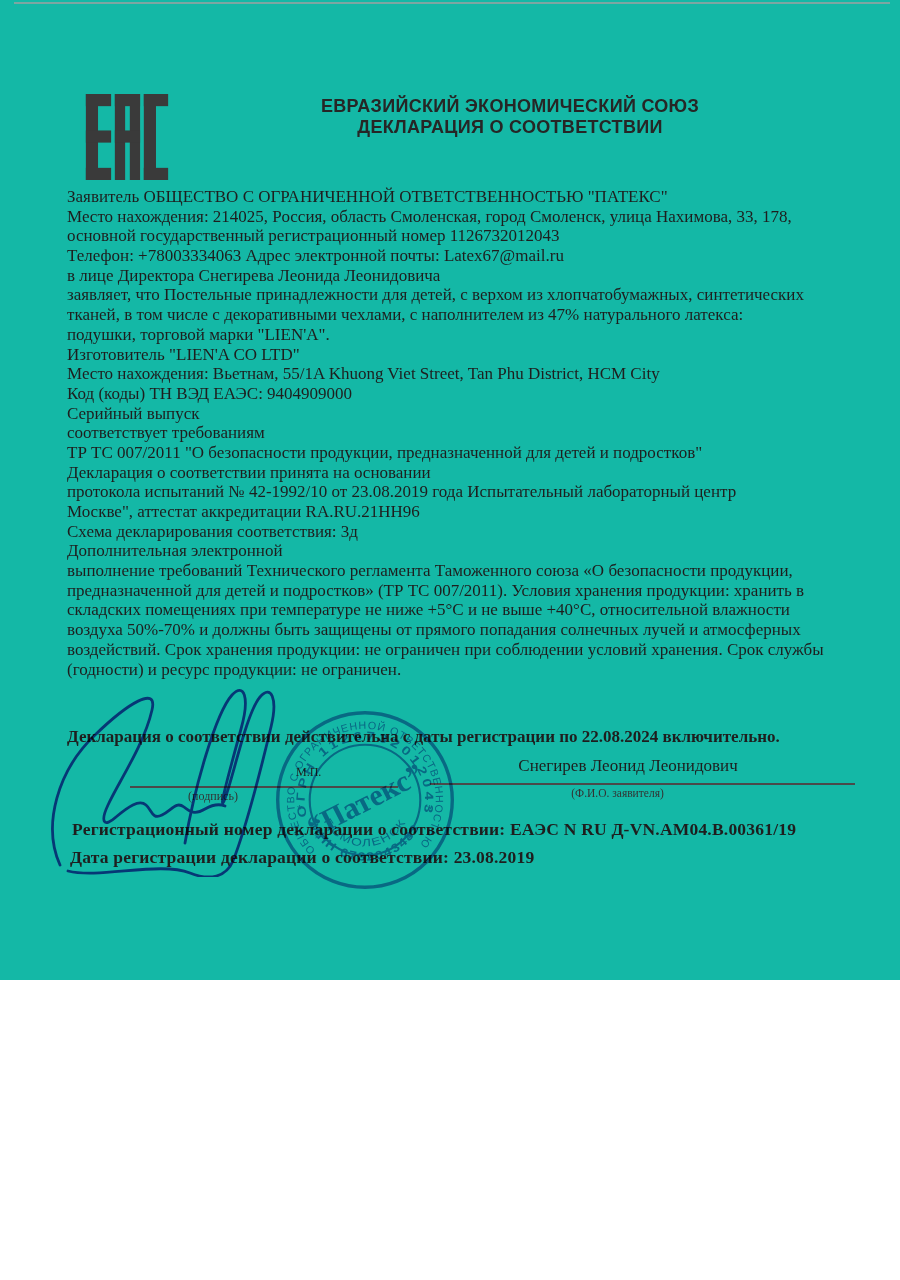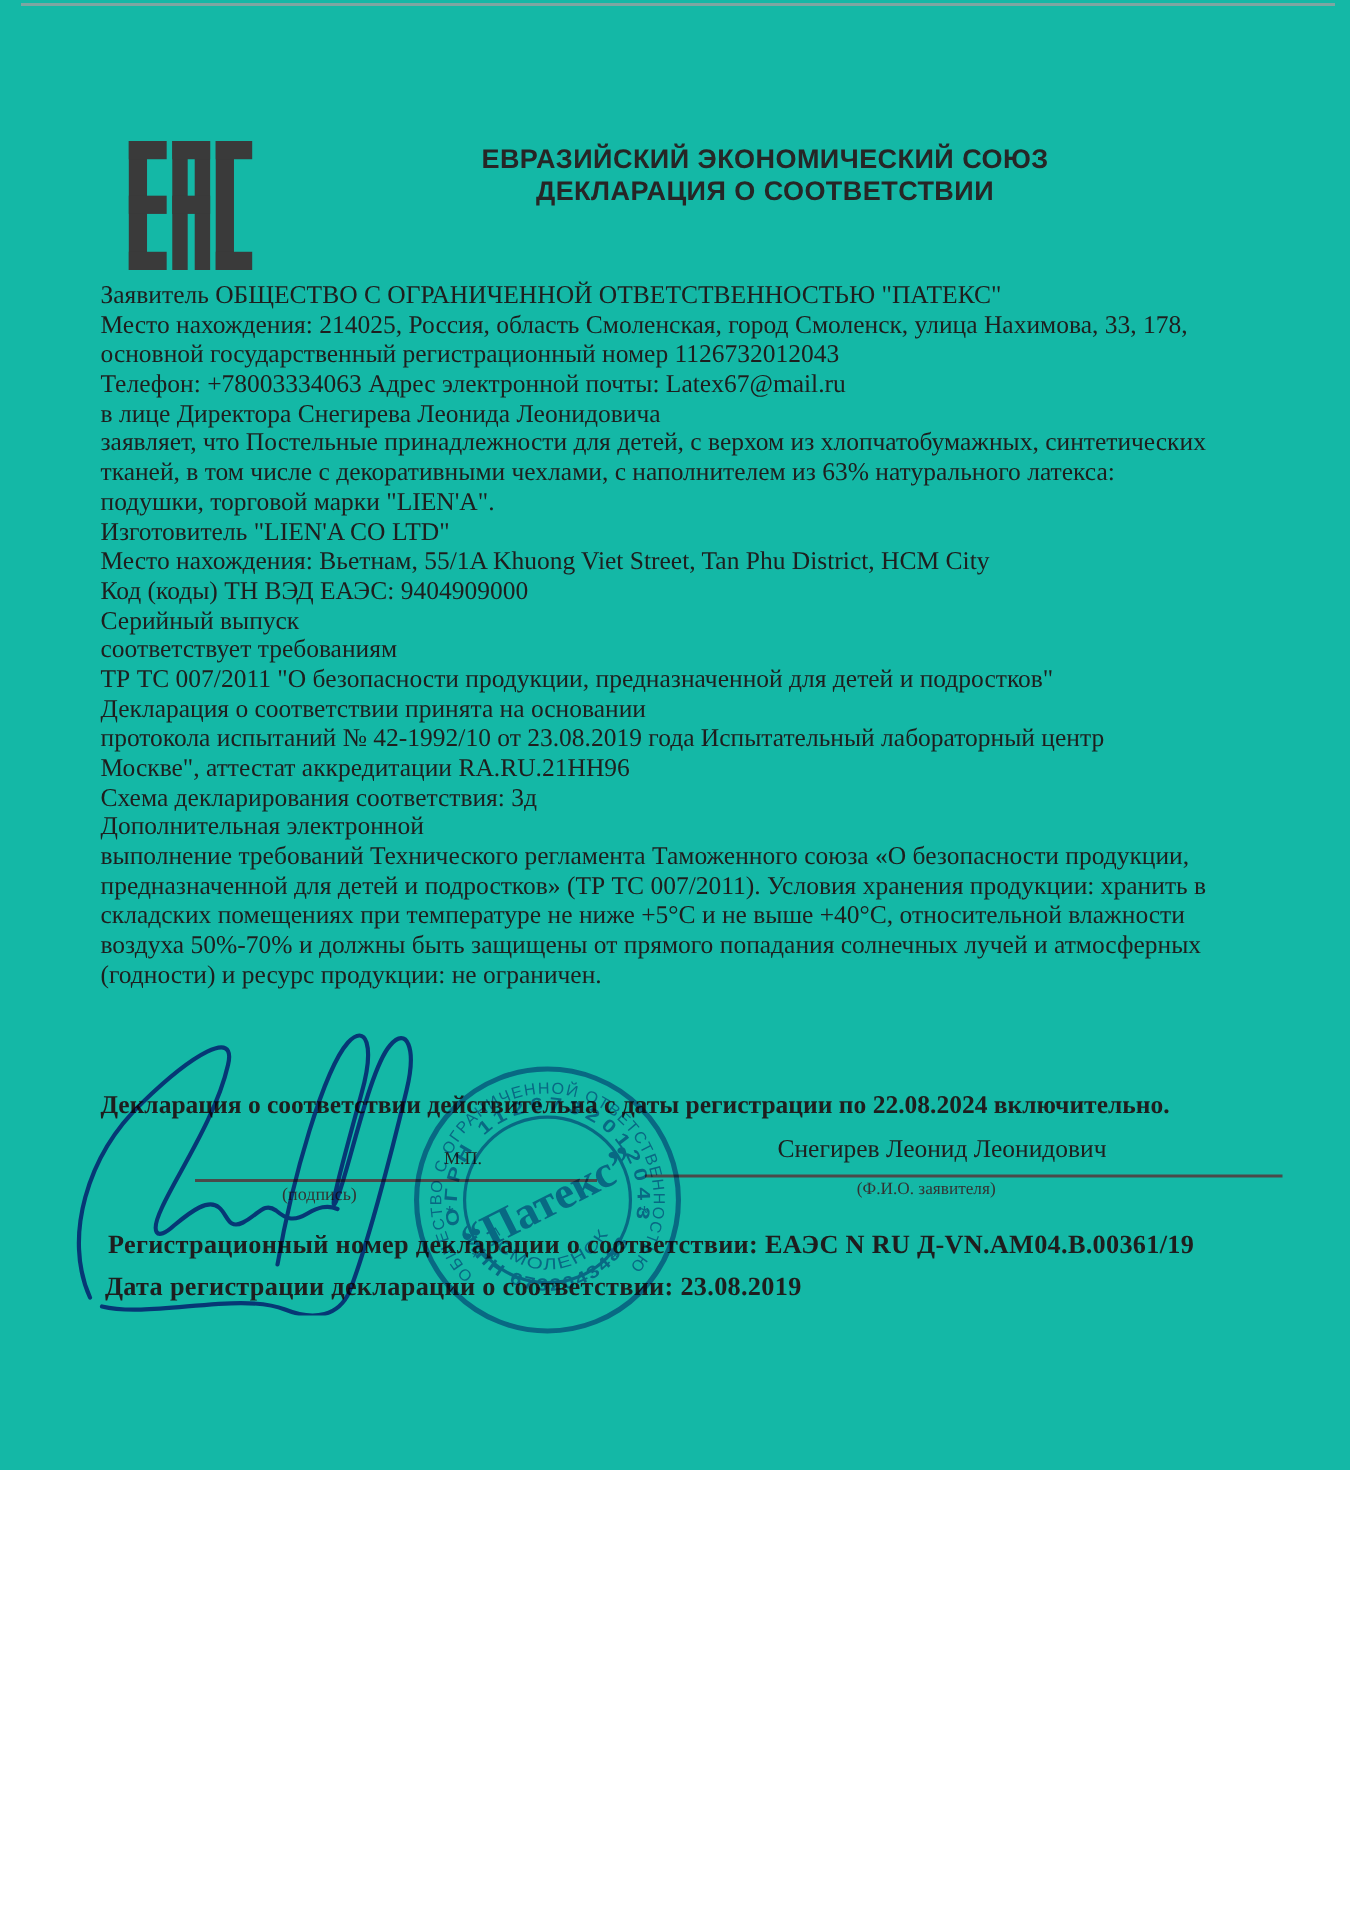--- a/index.html
+++ b/index.html
@@ -52,37 +52,38 @@
     <div>ДЕКЛАРАЦИЯ О СООТВЕТСТВИИ</div>
   </div>
 
   <div class="body">
     <div class="ln"><span class="b">Заявитель</span><span> ОБЩЕСТВО С ОГРАНИЧЕННОЙ  ОТВЕТСТВЕННОСТЬЮ "ПАТЕКС"</span></div>
     <div class="ln"><span>Место нахождения: 214025, Россия,  область  Смоленская,  город Смоленск, улица Нахимова, 33, 178,</span></div>
     <div class="ln"><span>основной государственный регистрационный номер 1126732012043</span></div>
     <div class="ln"><span>Телефон: +78003334063 Адрес электронной почты: Latex67@mail.ru</span></div>
     <div class="ln"><span class="b">в лице</span><span> Директора Снегирева Леонида Леонидовича</span></div>
     <div class="ln"><span class="b">заявляет, что</span><span> Постельные принадлежности для детей, с верхом из хлопчатобумажных,  синтетических</span></div>
-    <div class="ln"><span>тканей, в том числе с декоративными чехлами, с наполнителем из 63% натурального латекса:</span></div>
+    <div class="ln"><span>тканей, в том числе с декоративными чехлами, с наполнителем из 47% натурального латекса:</span></div>
     <div class="ln"><span>подушки, торговой марки "LIEN'A".</span></div>
     <div class="ln"><span>Изготовитель "LIEN'A CO LTD"</span></div>
     <div class="ln"><span>Место нахождения: Вьетнам, 55/1A Khuong Viet Street, Tan Phu District, HCM City</span></div>
     <div class="ln"><span>Код (коды) ТН ВЭД ЕАЭС: 9404909000</span></div>
     <div class="ln"><span>Серийный выпуск</span></div>
     <div class="ln"><span class="b">соответствует требованиям</span></div>
     <div class="ln"><span>ТР ТС 007/2011 "О безопасности продукции, предназначенной для детей и подростков"</span></div>
     <div class="ln"><span class="b">Декларация о соответствии принята на основании</span></div>
     <div class="ln"><span>протокола испытаний № 42-1992/10 от 23.08.2019 года Испытательный лабораторный центр</span></div>
     <div class="ln"><span>Москве", аттестат аккредитации RA.RU.21НН96</span></div>
     <div class="ln"><span>Схема декларирования соответствия: 3д</span></div>
     <div class="ln"><span class="b">Дополнительная электронной</span></div>
     <div class="ln"><span>выполнение требований Технического регламента Таможенного союза «О безопасности продукции,</span></div>
     <div class="ln"><span>предназначенной для детей и подростков» (ТР ТС 007/2011). Условия  хранения  продукции:  хранить  в</span></div>
     <div class="ln"><span>складских помещениях при температуре не ниже +5°С и не выше +40°С, относительной влажности</span></div>
     <div class="ln"><span>воздуха 50%-70% и должны быть защищены от прямого попадания солнечных лучей и атмосферных</span></div>
+    <div class="ln"><span>воздействий. Срок хранения продукции: не ограничен при соблюдении условий хранения. Срок службы</span></div>
     <div class="ln"><span>(годности) и ресурс продукции: не ограничен.</span></div>
   </div>
 
   <div class="validity">Декларация о соответствии действительна с даты регистрации по 22.08.2024 включительно.</div>
 
   <div class="sigline-left"></div>
   <div class="podpis">(подпись)</div>
   <div class="mp">М.П.</div>
   <div class="fio">Снегирев Леонид Леонидович</div>
   <div class="sigline-right"></div>

